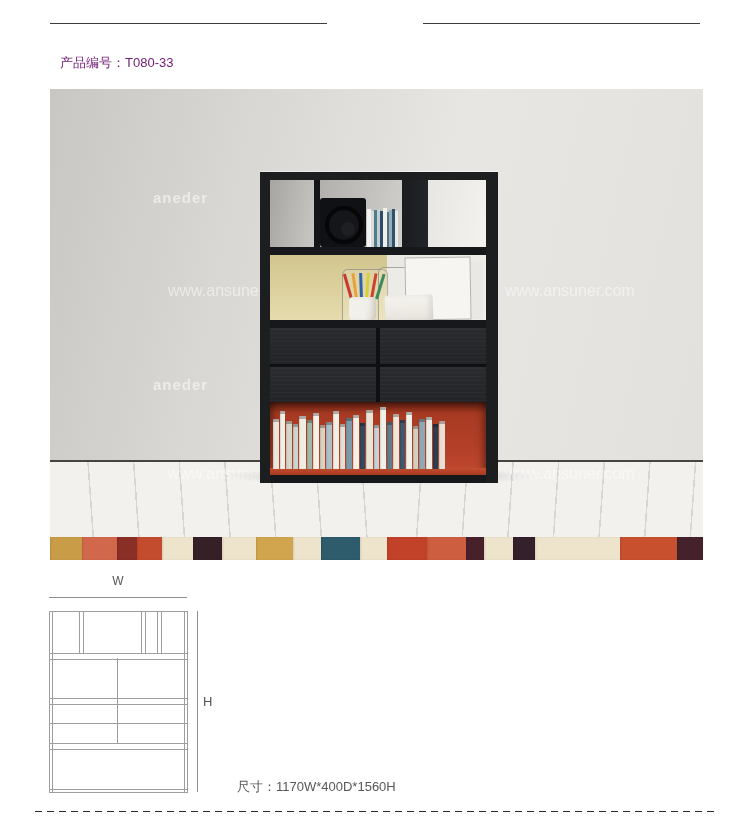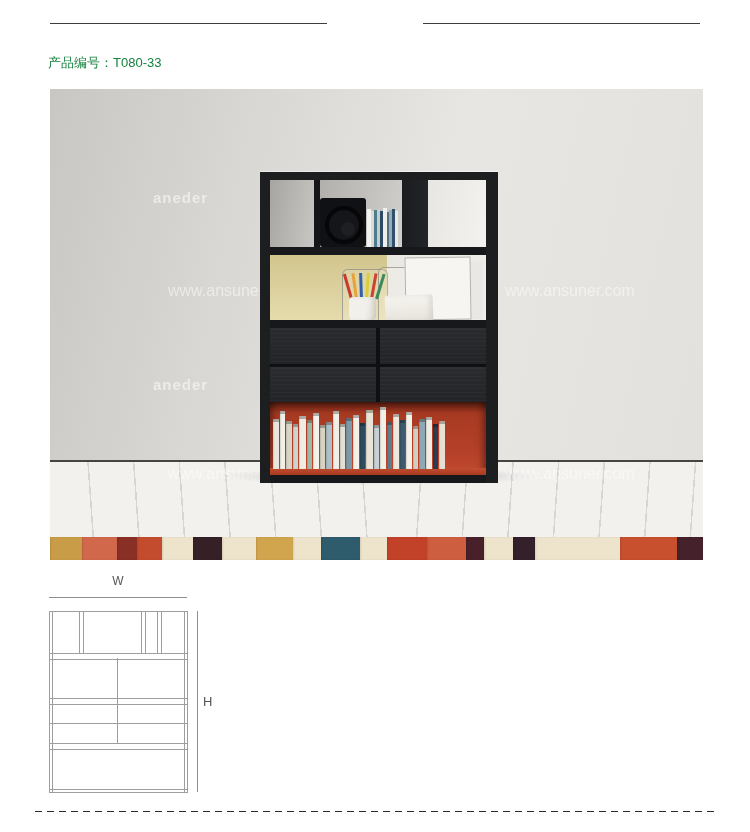--- a/index.html
+++ b/index.html
@@ -5,21 +5,21 @@
   html,body{margin:0;padding:0;background:#fff;}
   .page{position:relative;width:750px;height:832px;background:#ffffff;overflow:hidden;
         font-family:"Liberation Sans","DejaVu Sans",sans-serif;}
 
   
   .hline{position:absolute;top:23px;height:1px;background:#3d3d3d;}
   .hline.l{left:50px;width:277px;}
   .hline.r{left:423px;width:277px;}
   .title{position:absolute;left:0;right:0;top:14px;text-align:center;
          font-size:15px;font-weight:600;color:#1f1f1f;letter-spacing:1px;}
-  .code{position:absolute;left:48px;top:54px;font-size:13px;color:#15803d;text-align:center;}
+  .code{position:absolute;left:60px;top:54px;font-size:13px;color:#701a75;text-align:center;}
 
   
   .photo{position:absolute;left:50px;top:89px;width:653px;height:471px;overflow:hidden;}
   .wall{position:absolute;left:0;top:0;width:100%;height:371px;
         background:linear-gradient(102deg,#c8c7c4 0%,#d8d7d3 28%,#e7e6e2 58%,#e2e1dd 100%);}
   .baseboard{position:absolute;left:0;top:371px;width:100%;height:2px;background:#464541;}
   .floor{position:absolute;left:0;top:373px;width:100%;height:98px;background:#f2f1ee;}
   .planks-l{position:absolute;left:0;top:0;width:50%;height:100%;
         background:repeating-linear-gradient(86deg,transparent 0 44px,rgba(193,191,187,.55) 44px 45.5px);}
   .planks-r{position:absolute;right:0;top:0;width:50%;height:100%;
@@ -279,15 +279,16 @@
     <div class="dbl h1"></div>
     <div class="dbl h2"></div>
     <div class="sgl"></div>
     <div class="dbl h3"></div>
     <div class="vc"></div>
   </div>
 
   <div class="h-line dg-line"></div>
   <div class="h-label">H</div>
 
+  <div class="dims">尺寸：1170W*400D*1560H</div>
 
   <div class="dashed"></div>
 </div>
 
 </body></html>

